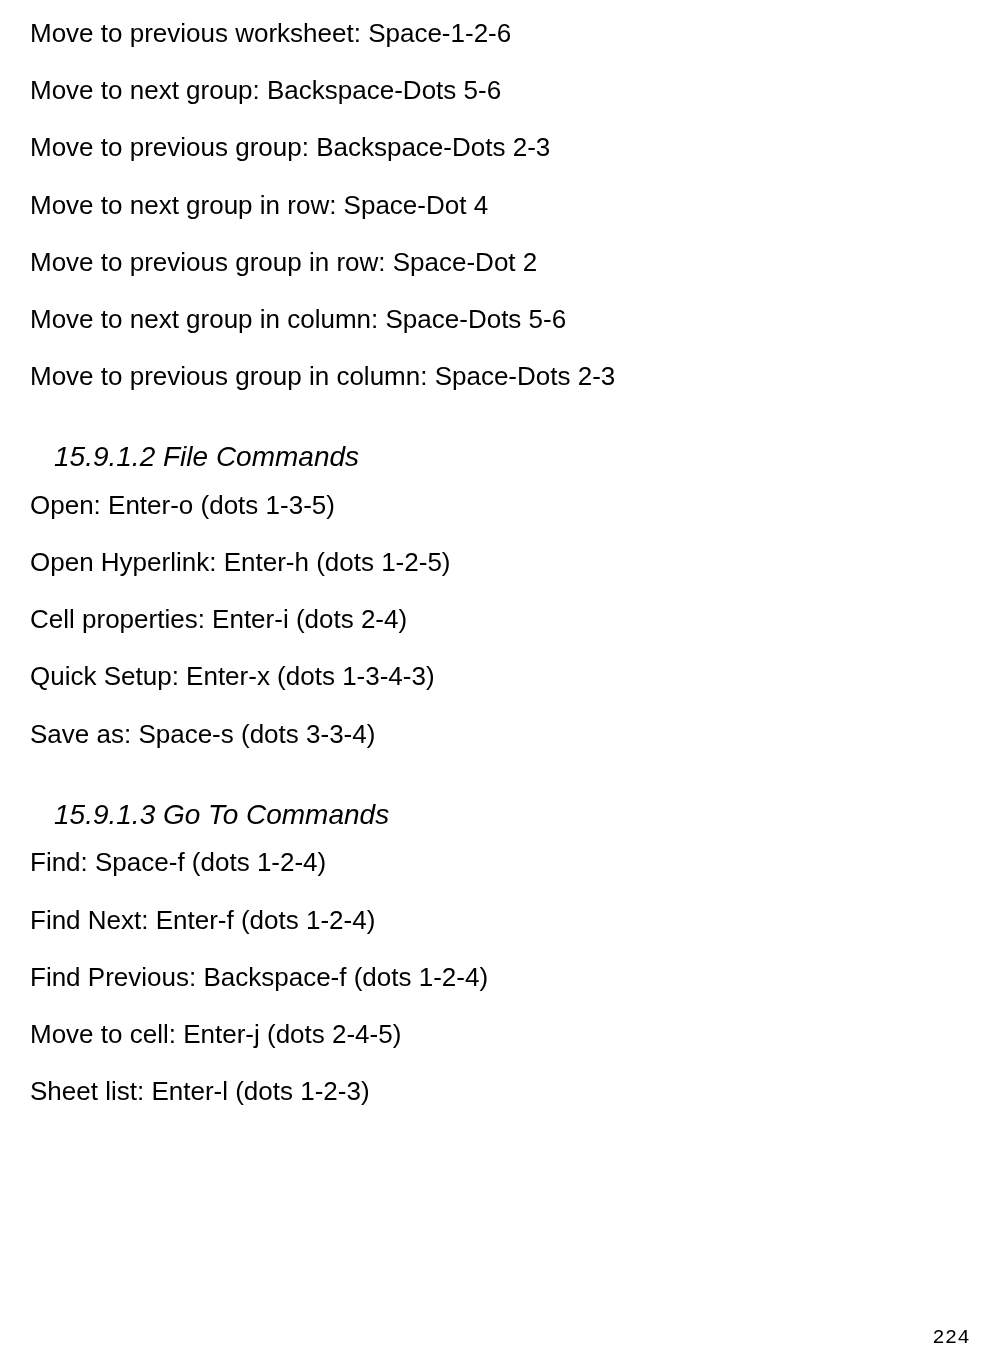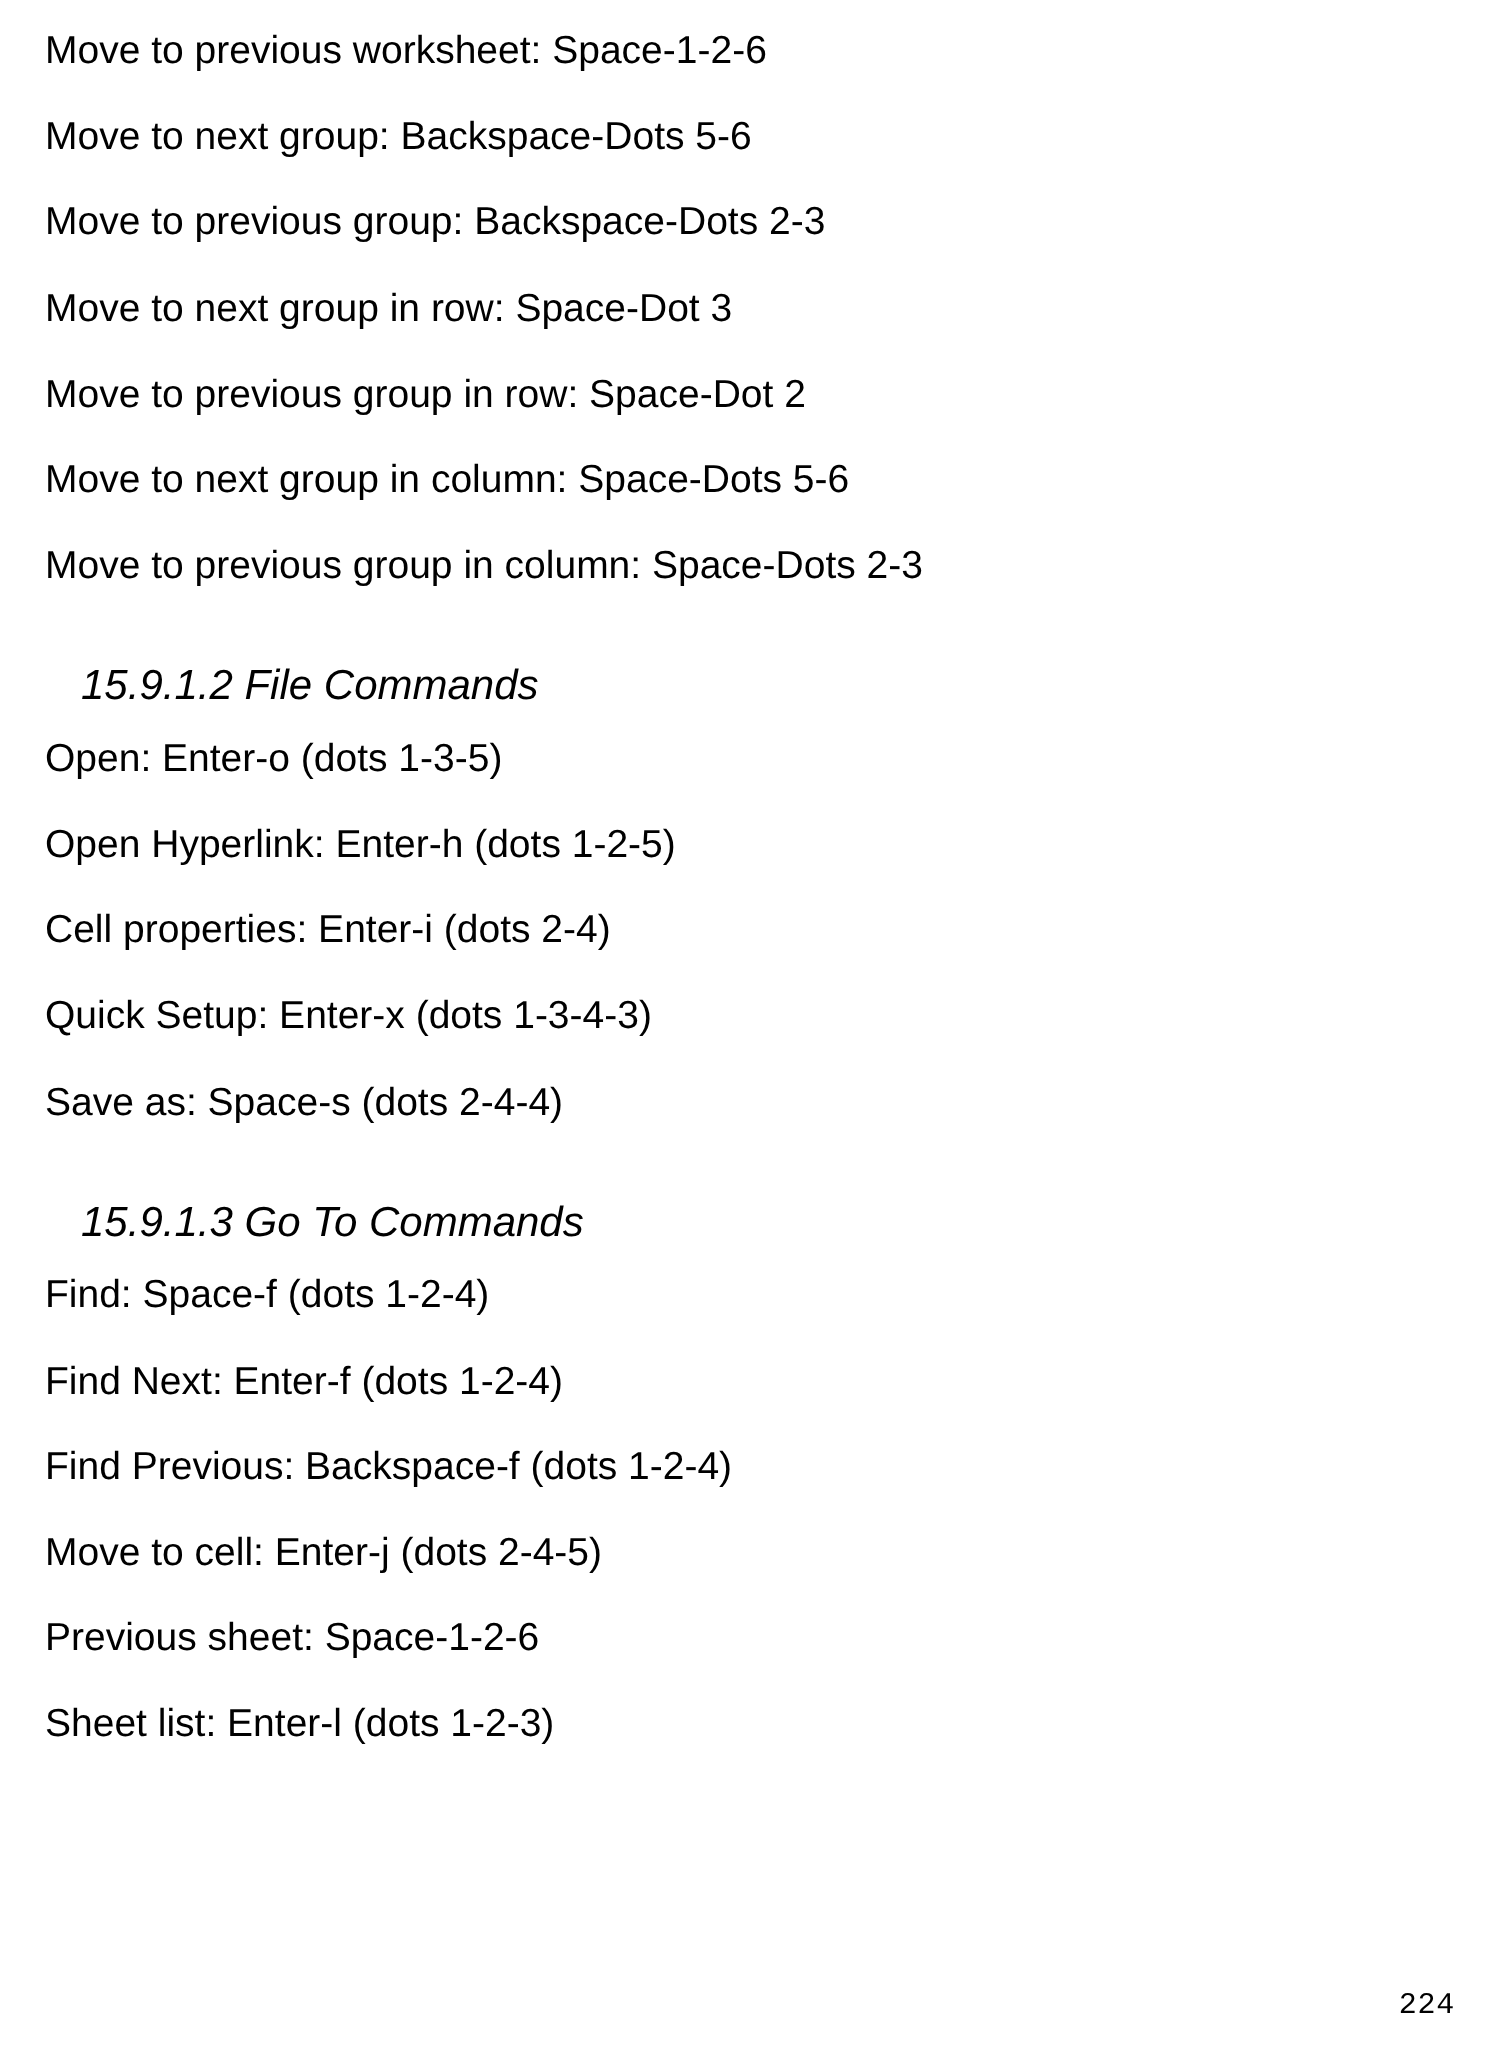--- a/index.html
+++ b/index.html
@@ -41,34 +41,33 @@
   }
 </style>
 </head>
 <body>
 
 <div class="page">
 
   <div class="line">Move to previous worksheet: Space-1-2-6</div>
   <div class="line">Move to next group: Backspace-Dots 5-6</div>
   <div class="line">Move to previous group: Backspace-Dots 2-3</div>
-  <div class="line">Move to next group in row: Space-Dot 3</div>
+  <div class="line">Move to next group in row: Space-Dot 4</div>
   <div class="line">Move to previous group in row: Space-Dot 2</div>
   <div class="line">Move to next group in column: Space-Dots 5-6</div>
   <div class="line">Move to previous group in column: Space-Dots 2-3</div>
 
   <div class="heading">15.9.1.2 File Commands</div>
   <div class="line">Open: Enter-o (dots 1-3-5)</div>
   <div class="line">Open Hyperlink: Enter-h (dots 1-2-5)</div>
   <div class="line">Cell properties: Enter-i (dots 2-4)</div>
   <div class="line">Quick Setup: Enter-x (dots 1-3-4-3)</div>
-  <div class="line">Save as: Space-s (dots 2-4-4)</div>
+  <div class="line">Save as: Space-s (dots 3-3-4)</div>
 
   <div class="heading">15.9.1.3 Go To Commands</div>
   <div class="line">Find: Space-f (dots 1-2-4)</div>
   <div class="line">Find Next: Enter-f (dots 1-2-4)</div>
   <div class="line">Find Previous: Backspace-f (dots 1-2-4)</div>
   <div class="line">Move to cell: Enter-j (dots 2-4-5)</div>
-  <div class="line">Previous sheet: Space-1-2-6</div>
   <div class="line">Sheet list: Enter-l (dots 1-2-3)</div>
 
   <div class="page-number">224</div>
 </div>
 
 </body></html>

